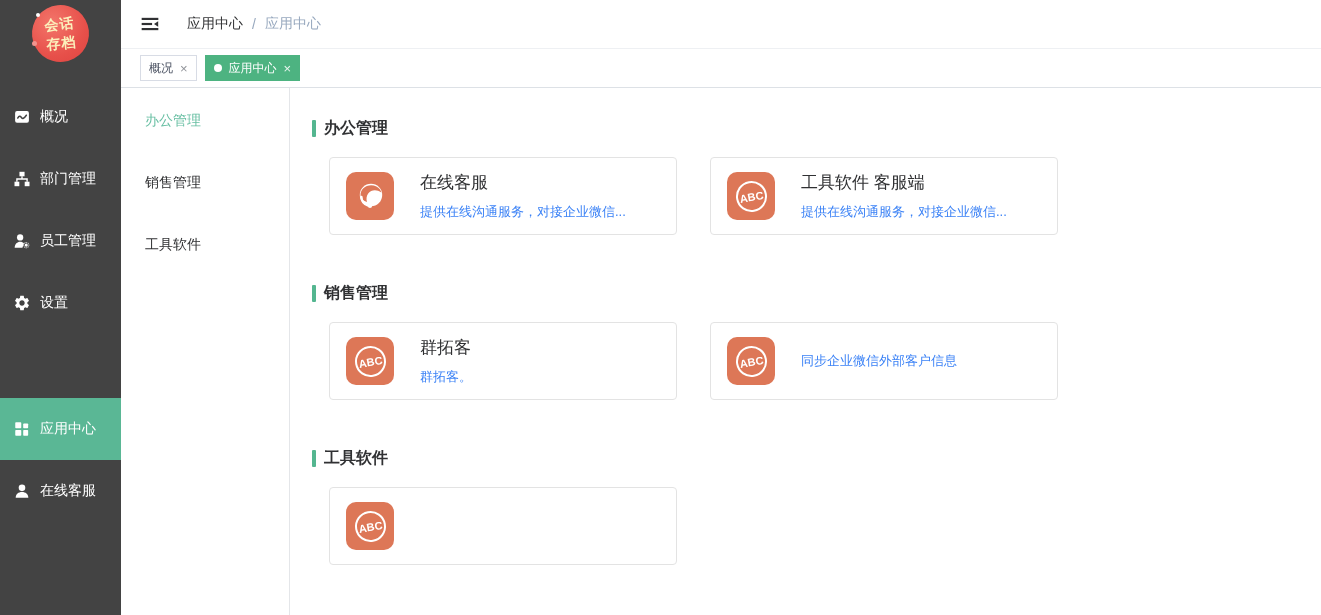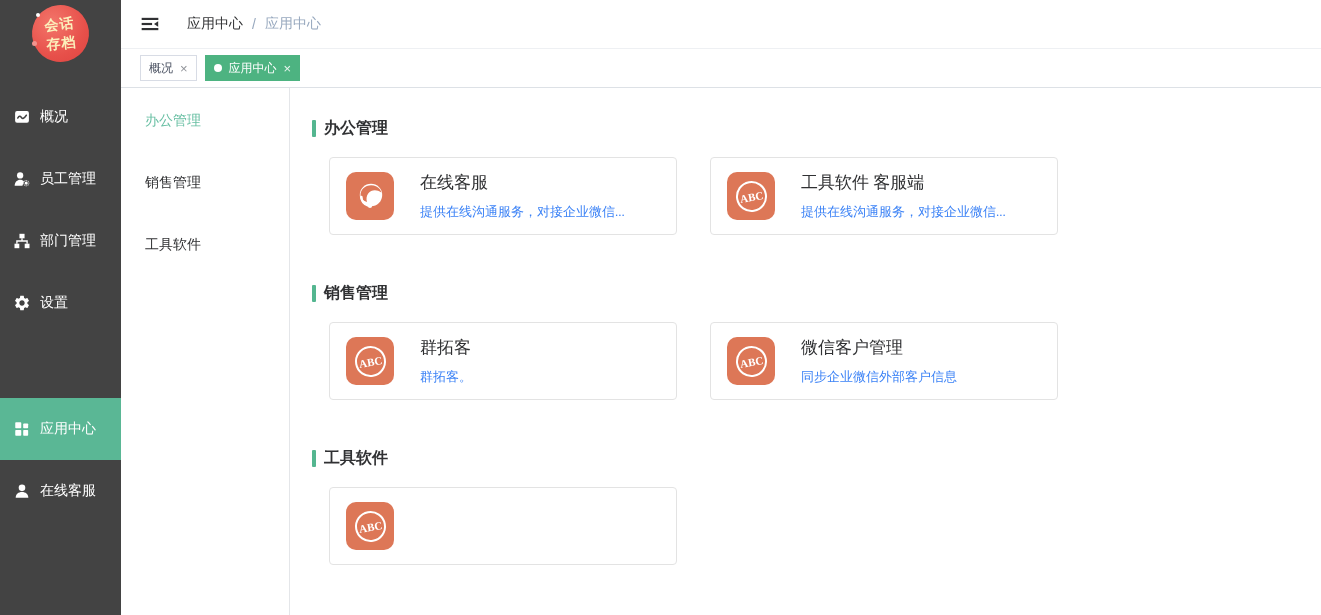--- a/index.html
+++ b/index.html
@@ -54,21 +54,21 @@
   }
   .tag {
     height: 26px; display: inline-flex; align-items: center; padding: 0 8px;
     border: 1px solid #d8dce5; background: #fff; color: #495060; font-size: 12px; cursor: pointer;
   }
   .tag-close { margin-left: 7px; font-size: 13px; color: #909399; line-height: 1; cursor: pointer; }
   .tag.active { background: #4db381; border-color: #4db381; color: #fff; }
   .tag.active .tag-close { color: #eaf6f0; }
   .tag-dot { width: 8px; height: 8px; border-radius: 50%; background: #ffffff; margin-right: 7px; }
 
-  .content-row { flex: 1; display: flex; min-height: 0; font-family: Liberation Serif, serif; }
+  .content-row { flex: 1; display: flex; min-height: 0; }
 
   .sub-sidebar {
     width: 169px; flex-shrink: 0; background: #fff;
     border-right: 1px solid #e4e6e9; padding-top: 2px;
   }
   .sub-item {
     height: 62px; display: flex; align-items: center; padding-left: 24px;
     font-size: 14px; color: #303133; cursor: pointer;
   }
   .sub-item.active { color: #68bfa3; }
@@ -122,44 +122,44 @@
           <rect x="2.8" y="4" width="18.4" height="15.5" rx="2.5" fill="#ffffff"></rect>
           <path d="M6.3 13.4 C8 10.4 9.6 10.4 11.2 12.6 C12.8 14.8 14.4 14.4 17.8 9.6" stroke="#434343" stroke-width="2" fill="none" stroke-linecap="round"></path>
         </svg>
       </span>
       <span>概况</span>
     </div>
 
     <div class="nav-item">
       <span class="nicon">
         <svg viewBox="0 0 24 24" width="18" height="18">
+          <rect x="8.6" y="2.4" width="6.8" height="6" fill="#ffffff"></rect>
+          <rect x="2" y="15.6" width="6.4" height="6" fill="#ffffff"></rect>
+          <rect x="15.6" y="15.6" width="6.4" height="6" fill="#ffffff"></rect>
+          <path d="M12 8.4 V12 M5.2 15.6 V12 H18.8 V15.6" stroke="#ffffff" stroke-width="1.8" fill="none"></path>
+        </svg>
+      </span>
+      <span>部门管理</span>
+    </div>
+
+    <div class="nav-item">
+      <span class="nicon">
+        <svg viewBox="0 0 24 24" width="18" height="18">
           <circle cx="9.5" cy="7.2" r="4.2" fill="#ffffff"></circle>
           <path d="M2.2 21 C2.2 15.8 5.8 12.9 9.5 12.9 C11.6 12.9 13.4 13.7 14.6 15 L12.6 21 Z" fill="#ffffff"></path>
           <g stroke="#ffffff" stroke-width="1.7">
             <line x1="17.6" y1="13.4" x2="17.6" y2="21.6"></line>
             <line x1="13.5" y1="17.5" x2="21.7" y2="17.5"></line>
             <line x1="14.7" y1="14.6" x2="20.5" y2="20.4"></line>
             <line x1="20.5" y1="14.6" x2="14.7" y2="20.4"></line>
           </g>
           <circle cx="17.6" cy="17.5" r="2.7" fill="#ffffff" stroke="#434343" stroke-width="1.3"></circle>
         </svg>
       </span>
       <span>员工管理</span>
-    </div>
-
-    <div class="nav-item">
-      <span class="nicon">
-        <svg viewBox="0 0 24 24" width="18" height="18">
-          <rect x="8.6" y="2.4" width="6.8" height="6" fill="#ffffff"></rect>
-          <rect x="2" y="15.6" width="6.4" height="6" fill="#ffffff"></rect>
-          <rect x="15.6" y="15.6" width="6.4" height="6" fill="#ffffff"></rect>
-          <path d="M12 8.4 V12 M5.2 15.6 V12 H18.8 V15.6" stroke="#ffffff" stroke-width="1.8" fill="none"></path>
-        </svg>
-      </span>
-      <span>部门管理</span>
     </div>
 
     <div class="nav-item">
       <span class="nicon">
         <svg viewBox="0 0 24 24" width="18" height="18">
           <path fill="#ffffff" d="M19.14 12.94c.04-.3.06-.61.06-.94 0-.32-.02-.64-.07-.94l2.03-1.58c.18-.14.23-.41.12-.61l-1.92-3.32c-.12-.22-.37-.29-.59-.22l-2.39.96c-.5-.38-1.03-.7-1.62-.94l-.36-2.54c-.04-.24-.24-.41-.48-.41h-3.84c-.24 0-.43.17-.47.41l-.36 2.54c-.59.24-1.13.57-1.62.94l-2.39-.96c-.22-.08-.47 0-.59.22L2.74 8.87c-.12.21-.08.47.12.61l2.03 1.58c-.05.3-.09.63-.09.94s.02.64.07.94l-2.03 1.58c-.18.14-.23.41-.12.61l1.92 3.32c.12.22.37.29.59.22l2.39-.96c.5.38 1.03.7 1.62.94l.36 2.54c.05.24.24.41.48.41h3.84c.24 0 .44-.17.47-.41l.36-2.54c.59-.24 1.13-.56 1.62-.94l2.39.96c.22.08.47 0 .59-.22l1.92-3.32c.12-.22.07-.47-.12-.61l-2.01-1.58zM12 15.6c-1.98 0-3.6-1.62-3.6-3.6s1.62-3.6 3.6-3.6 3.6 1.62 3.6 3.6-1.62 3.6-3.6 3.6z"></path>
         </svg>
       </span>
       <span>设置</span>
     </div>
@@ -286,21 +286,20 @@
                 <div class="card-desc">群拓客。</div>
               </span>
             </div>
             <div class="card">
               <span class="app-icon">
                 <span class="abc-ring">
                     <span>ABC</span>
                   </span>
               </span>
               <span class="card-text">
-                <div class="card-title">微信客户管理</div>
                 <div class="card-desc">同步企业微信外部客户信息</div>
               </span>
             </div>
           </div>
         </section>
 
         <section class="section">
           <div class="section-title">
             <span class="section-bar"></span>
             <span>工具软件</span>

